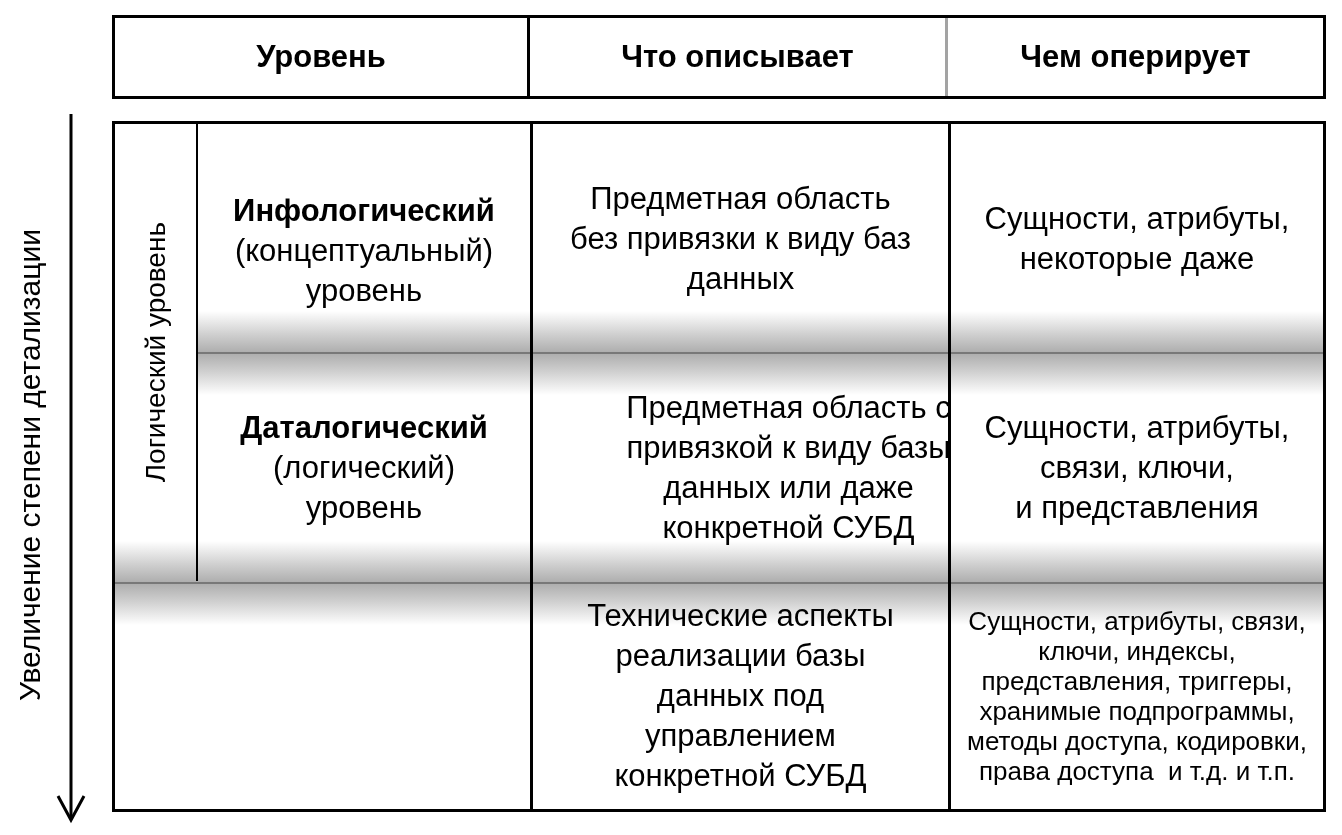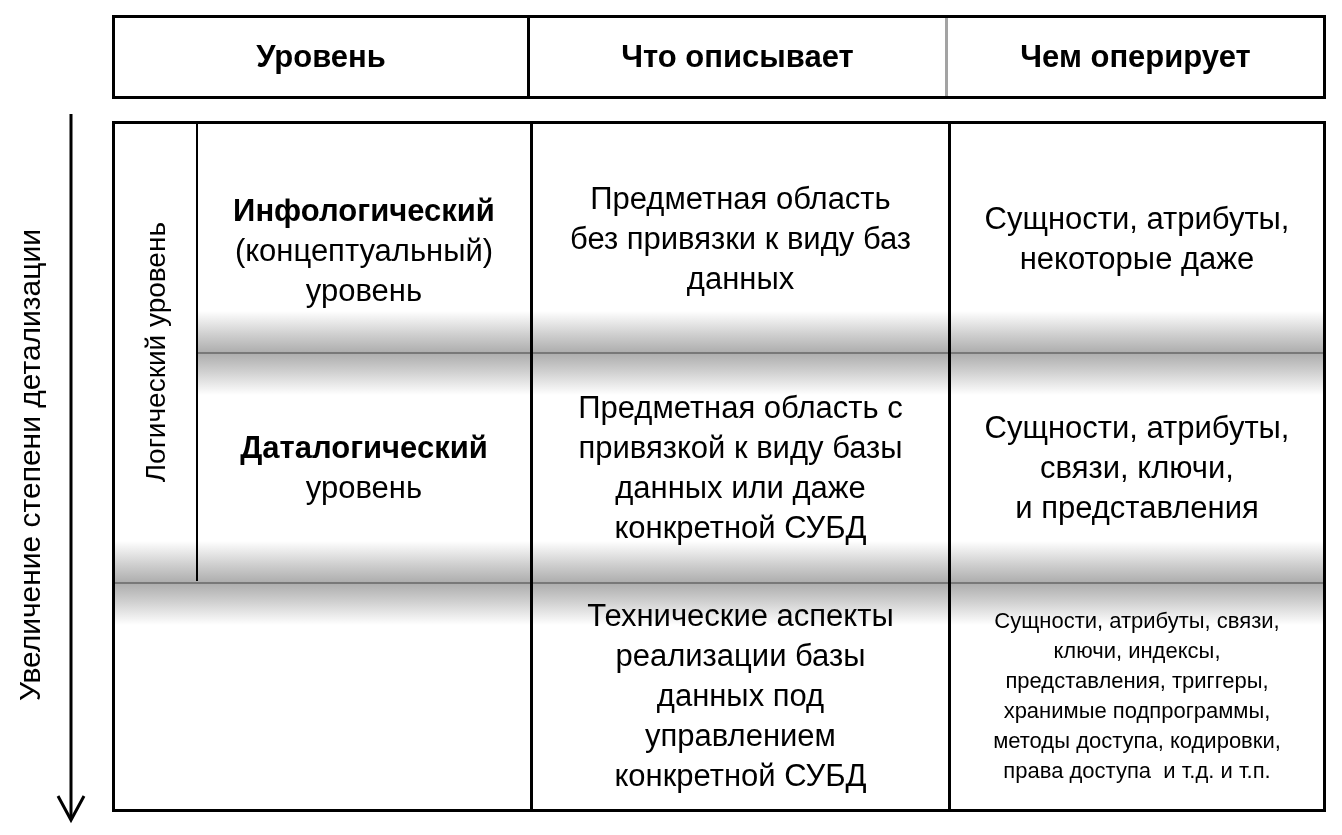--- a/index.html
+++ b/index.html
@@ -36,21 +36,21 @@
     background:rgba(110,110,110,0.85);
   }
   .vdiv{position:absolute;width:3px;background:#000;top:0;bottom:0;z-index:2;}
   .vdiv-side{position:absolute;width:2px;background:#000;top:0;z-index:2;}
   .cell{
     position:absolute;z-index:3;display:flex;flex-direction:column;
     justify-content:center;align-items:center;text-align:center;
     font-size:31px;line-height:40px;
   }
   .cell .bold{font-weight:bold;}
-  .cell.small{font-size:22px;line-height:30px;}
+  .cell.small{font-size:26px;line-height:30px;}
   .line{white-space:pre-wrap;}
   .side-label-cell{
     position:absolute;left:0;top:0;width:81px;height:457px;z-index:3;
     display:flex;align-items:center;justify-content:center;
   }
   .side-label-cell .vtext{
     writing-mode:vertical-rl;transform:rotate(180deg);
     font-size:28px;white-space:nowrap;
   }
   
@@ -105,23 +105,24 @@
       <div class="line">без привязки к виду баз</div>
       <div class="line">данных</div>
     </div>
     <div class="cell" style="left:836px;top:0;width:372px;height:229px;">
       <div class="line">Сущности, атрибуты,</div>
       <div class="line">некоторые даже</div>
     </div>
 
     <div class="cell" style="left:83px;top:229px;width:332px;height:230px;">
       <div class="line bold">Даталогический</div>
+      <div class="line">(логический)</div>
       <div class="line">уровень</div>
     </div>
-    <div class="cell" style="left:418px;top:229px;width:415px;height:230px;">
+    <div class="cell" style="left:418px;top:229px;width:415px;height:230px;padding-left:48px;">
       <div class="line">Предметная область с</div>
       <div class="line">привязкой к виду базы</div>
       <div class="line">данных или даже</div>
       <div class="line">конкретной СУБД</div>
     </div>
     <div class="cell" style="left:836px;top:229px;width:372px;height:230px;">
       <div class="line">Сущности, атрибуты,</div>
       <div class="line">связи, ключи,</div>
       <div class="line">и представления</div>
     </div>

